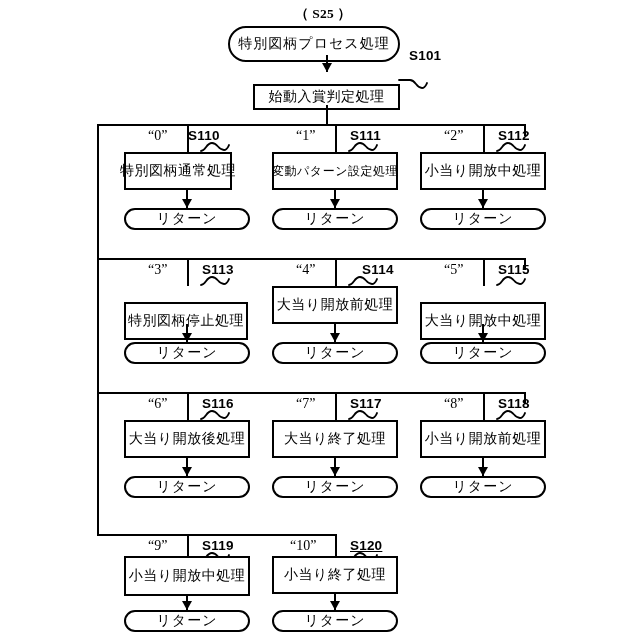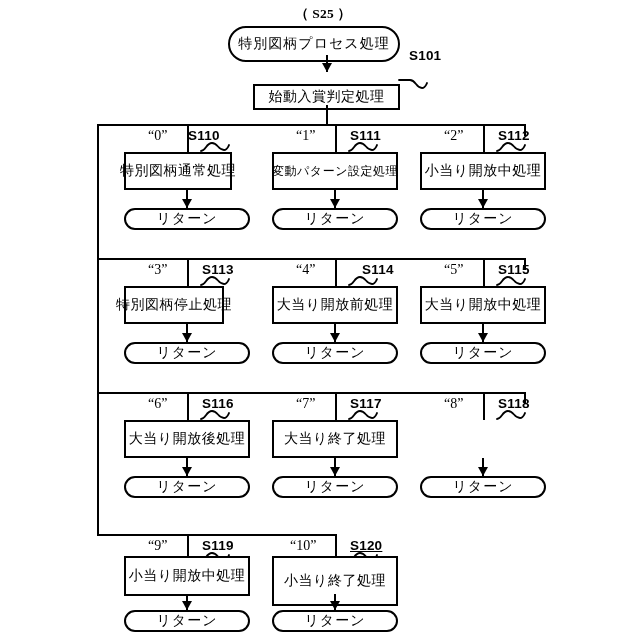--- a/index.html
+++ b/index.html
@@ -173,23 +173,23 @@
   <svg class="squiggle" style="left:200px; top:274px;" width="30" height="14" viewBox="0 0 30 14">
       <path d="M1,11 C6,11 6,3 12,3 C18,3 18,10 24,10 C27,10 28,7 29,5" stroke="#000" stroke-width="1.8" fill="none" stroke-linecap="round"></path>
     </svg>
   <svg class="squiggle" style="left:348px; top:274px;" width="30" height="14" viewBox="0 0 30 14">
       <path d="M1,11 C6,11 6,3 12,3 C18,3 18,10 24,10 C27,10 28,7 29,5" stroke="#000" stroke-width="1.8" fill="none" stroke-linecap="round"></path>
     </svg>
   <svg class="squiggle" style="left:496px; top:274px;" width="30" height="14" viewBox="0 0 30 14">
       <path d="M1,11 C6,11 6,3 12,3 C18,3 18,10 24,10 C27,10 28,7 29,5" stroke="#000" stroke-width="1.8" fill="none" stroke-linecap="round"></path>
     </svg>
 
-  <div class="node-box jp" style="left:124px; top:286px; width:100px; height:38px;">特別図柄停止処理</div>
+  <div class="node-box jp" style="left:124px; top:302px; width:124px; height:38px;">特別図柄停止処理</div>
   <div class="node-box jp" style="left:272px; top:286px; width:126px; height:38px;">大当り開放前処理</div>
-  <div class="node-box jp" style="left:420px; top:286px; width:126px; height:38px;">大当り開放中処理</div>
+  <div class="node-box jp" style="left:420px; top:302px; width:126px; height:38px;">大当り開放中処理</div>
 
   <div class="vline" style="left:186px; top:324px; height:18px;"></div>
   <div class="arrow-head" style="left:182px; top:333px;"></div>
   <div class="vline" style="left:334px; top:324px; height:18px;"></div>
   <div class="arrow-head" style="left:330px; top:333px;"></div>
   <div class="vline" style="left:482px; top:324px; height:18px;"></div>
   <div class="arrow-head" style="left:478px; top:333px;"></div>
 
   <div class="node-term jp" style="left:124px; top:342px; width:126px; height:22px;">リターン</div>
   <div class="node-term jp" style="left:272px; top:342px; width:126px; height:22px;">リターン</div>
@@ -213,20 +213,21 @@
     </svg>
   <svg class="squiggle" style="left:348px; top:408px;" width="30" height="14" viewBox="0 0 30 14">
       <path d="M1,11 C6,11 6,3 12,3 C18,3 18,10 24,10 C27,10 28,7 29,5" stroke="#000" stroke-width="1.8" fill="none" stroke-linecap="round"></path>
     </svg>
   <svg class="squiggle" style="left:496px; top:408px;" width="30" height="14" viewBox="0 0 30 14">
       <path d="M1,11 C6,11 6,3 12,3 C18,3 18,10 24,10 C27,10 28,7 29,5" stroke="#000" stroke-width="1.8" fill="none" stroke-linecap="round"></path>
     </svg>
 
   <div class="node-box jp" style="left:124px; top:420px; width:126px; height:38px;">大当り開放後処理</div>
   <div class="node-box jp" style="left:272px; top:420px; width:126px; height:38px;">大当り終了処理</div>
+  <div class="node-box jp" style="left:420px; top:420px; width:126px; height:38px;">小当り開放前処理</div>
 
   <div class="vline" style="left:186px; top:458px; height:18px;"></div>
   <div class="arrow-head" style="left:182px; top:467px;"></div>
   <div class="vline" style="left:334px; top:458px; height:18px;"></div>
   <div class="arrow-head" style="left:330px; top:467px;"></div>
   <div class="vline" style="left:482px; top:458px; height:18px;"></div>
   <div class="arrow-head" style="left:478px; top:467px;"></div>
 
   <div class="node-term jp" style="left:124px; top:476px; width:126px; height:22px;">リターン</div>
   <div class="node-term jp" style="left:272px; top:476px; width:126px; height:22px;">リターン</div>
@@ -242,21 +243,21 @@
   <div class="label-step" style="left:202px; top:538px;">S119</div>
   <div class="label-step" style="left:350px; top:538px;text-decoration:underline;">S120</div>
   <svg class="squiggle" style="left:200px; top:550px;" width="30" height="14" viewBox="0 0 30 14">
       <path d="M1,11 C6,11 6,3 12,3 C18,3 18,10 24,10 C27,10 28,7 29,5" stroke="#000" stroke-width="1.8" fill="none" stroke-linecap="round"></path>
     </svg>
   <svg class="squiggle" style="left:348px; top:550px;" width="30" height="14" viewBox="0 0 30 14">
       <path d="M1,11 C6,11 6,3 12,3 C18,3 18,10 24,10 C27,10 28,7 29,5" stroke="#000" stroke-width="1.8" fill="none" stroke-linecap="round"></path>
     </svg>
 
   <div class="node-box jp" style="left:124px; top:556px; width:126px; height:40px;">小当り開放中処理</div>
-  <div class="node-box jp" style="left:272px; top:556px; width:126px; height:50px;">小当り終了処理</div>
+  <div class="node-box jp" style="left:272px; top:556px; width:126px; height:38px;">小当り終了処理</div>
 
   <div class="vline" style="left:186px; top:594px; height:16px;"></div>
   <div class="arrow-head" style="left:182px; top:601px;"></div>
   <div class="vline" style="left:334px; top:594px; height:16px;"></div>
   <div class="arrow-head" style="left:330px; top:601px;"></div>
 
   <div class="node-term jp" style="left:124px; top:610px; width:126px; height:22px;">リターン</div>
   <div class="node-term jp" style="left:272px; top:610px; width:126px; height:22px;">リターン</div>
 
 </div>

